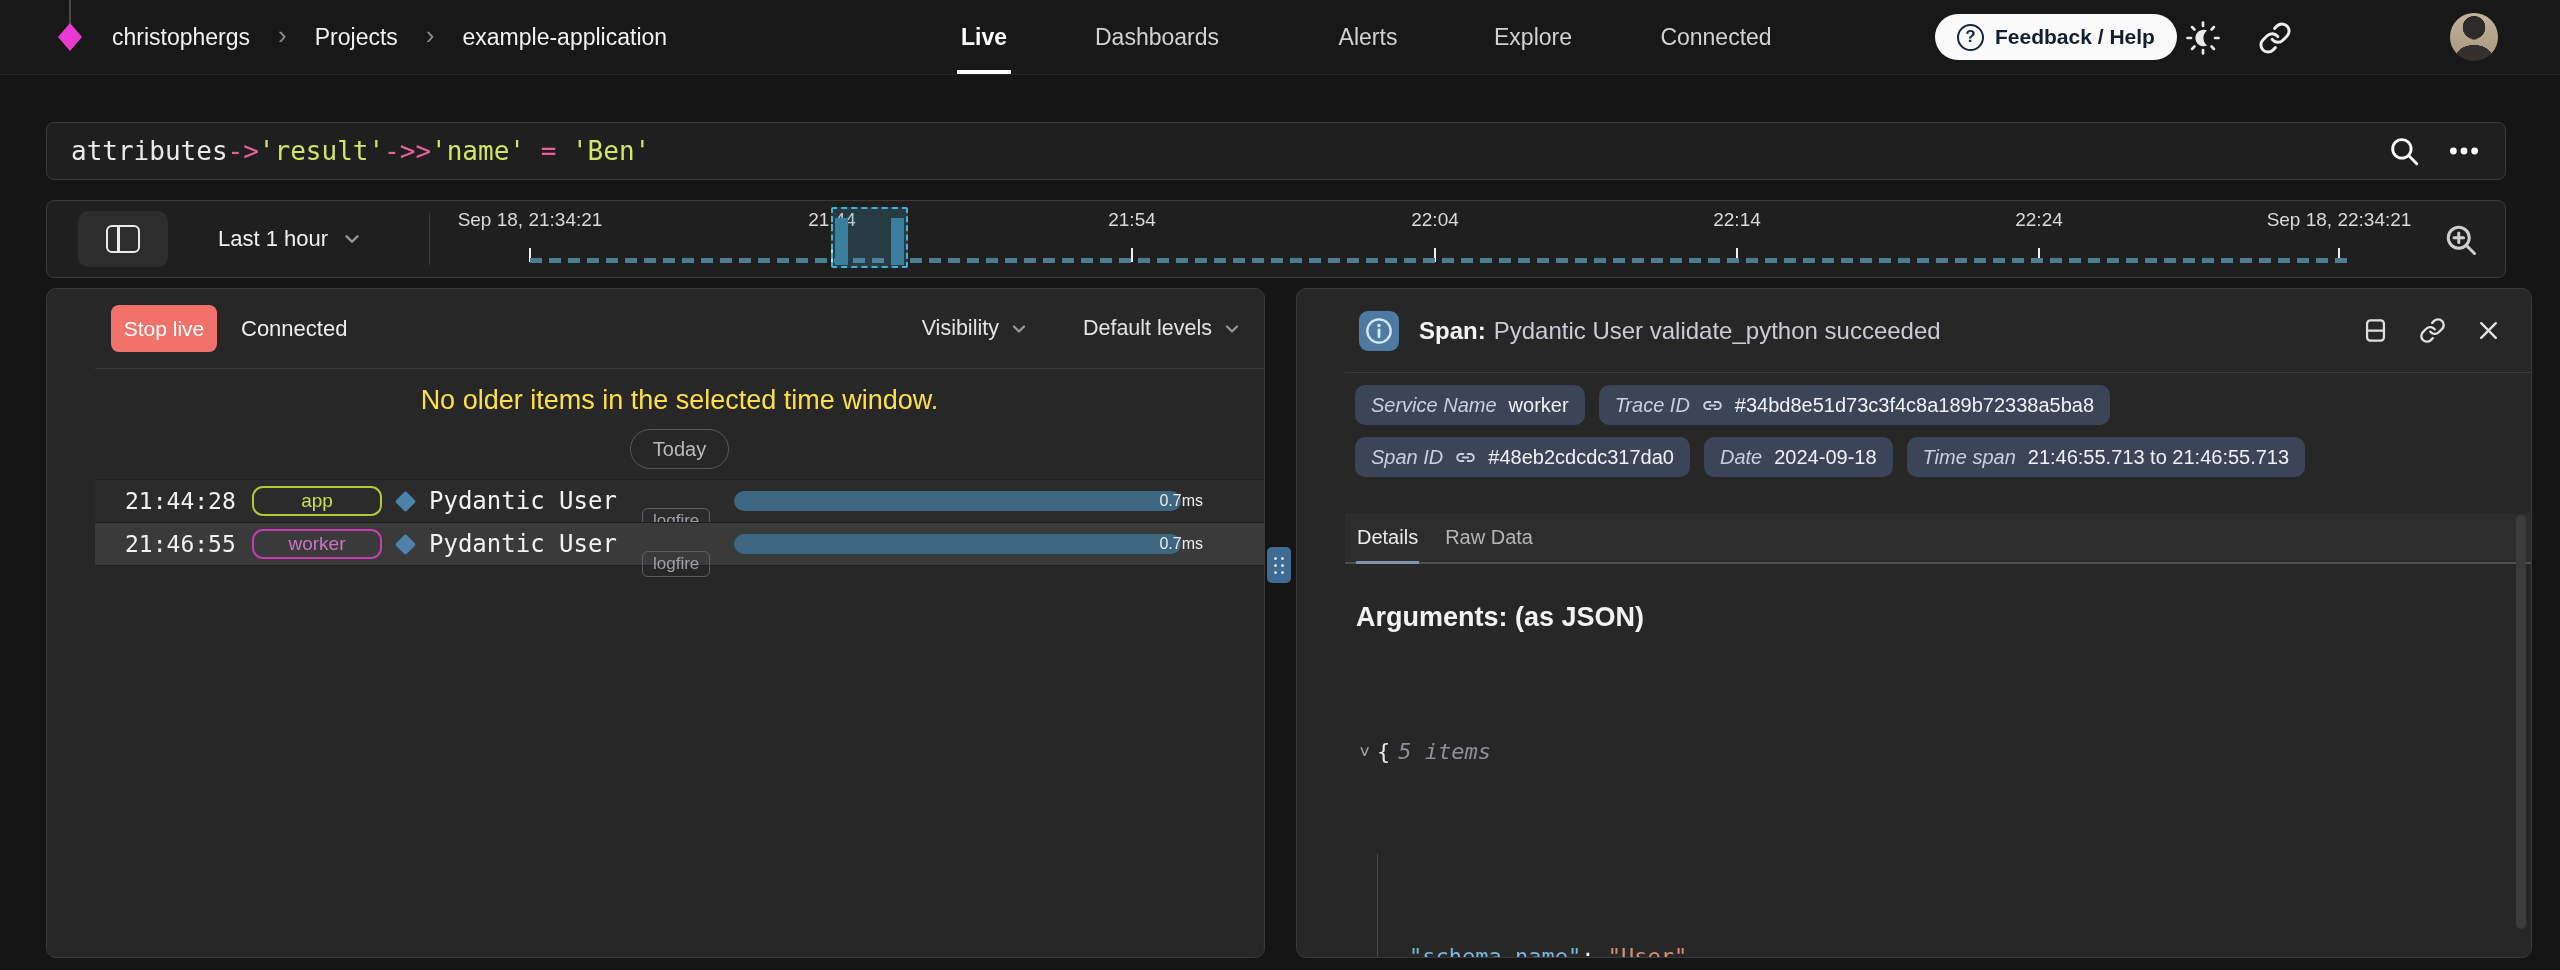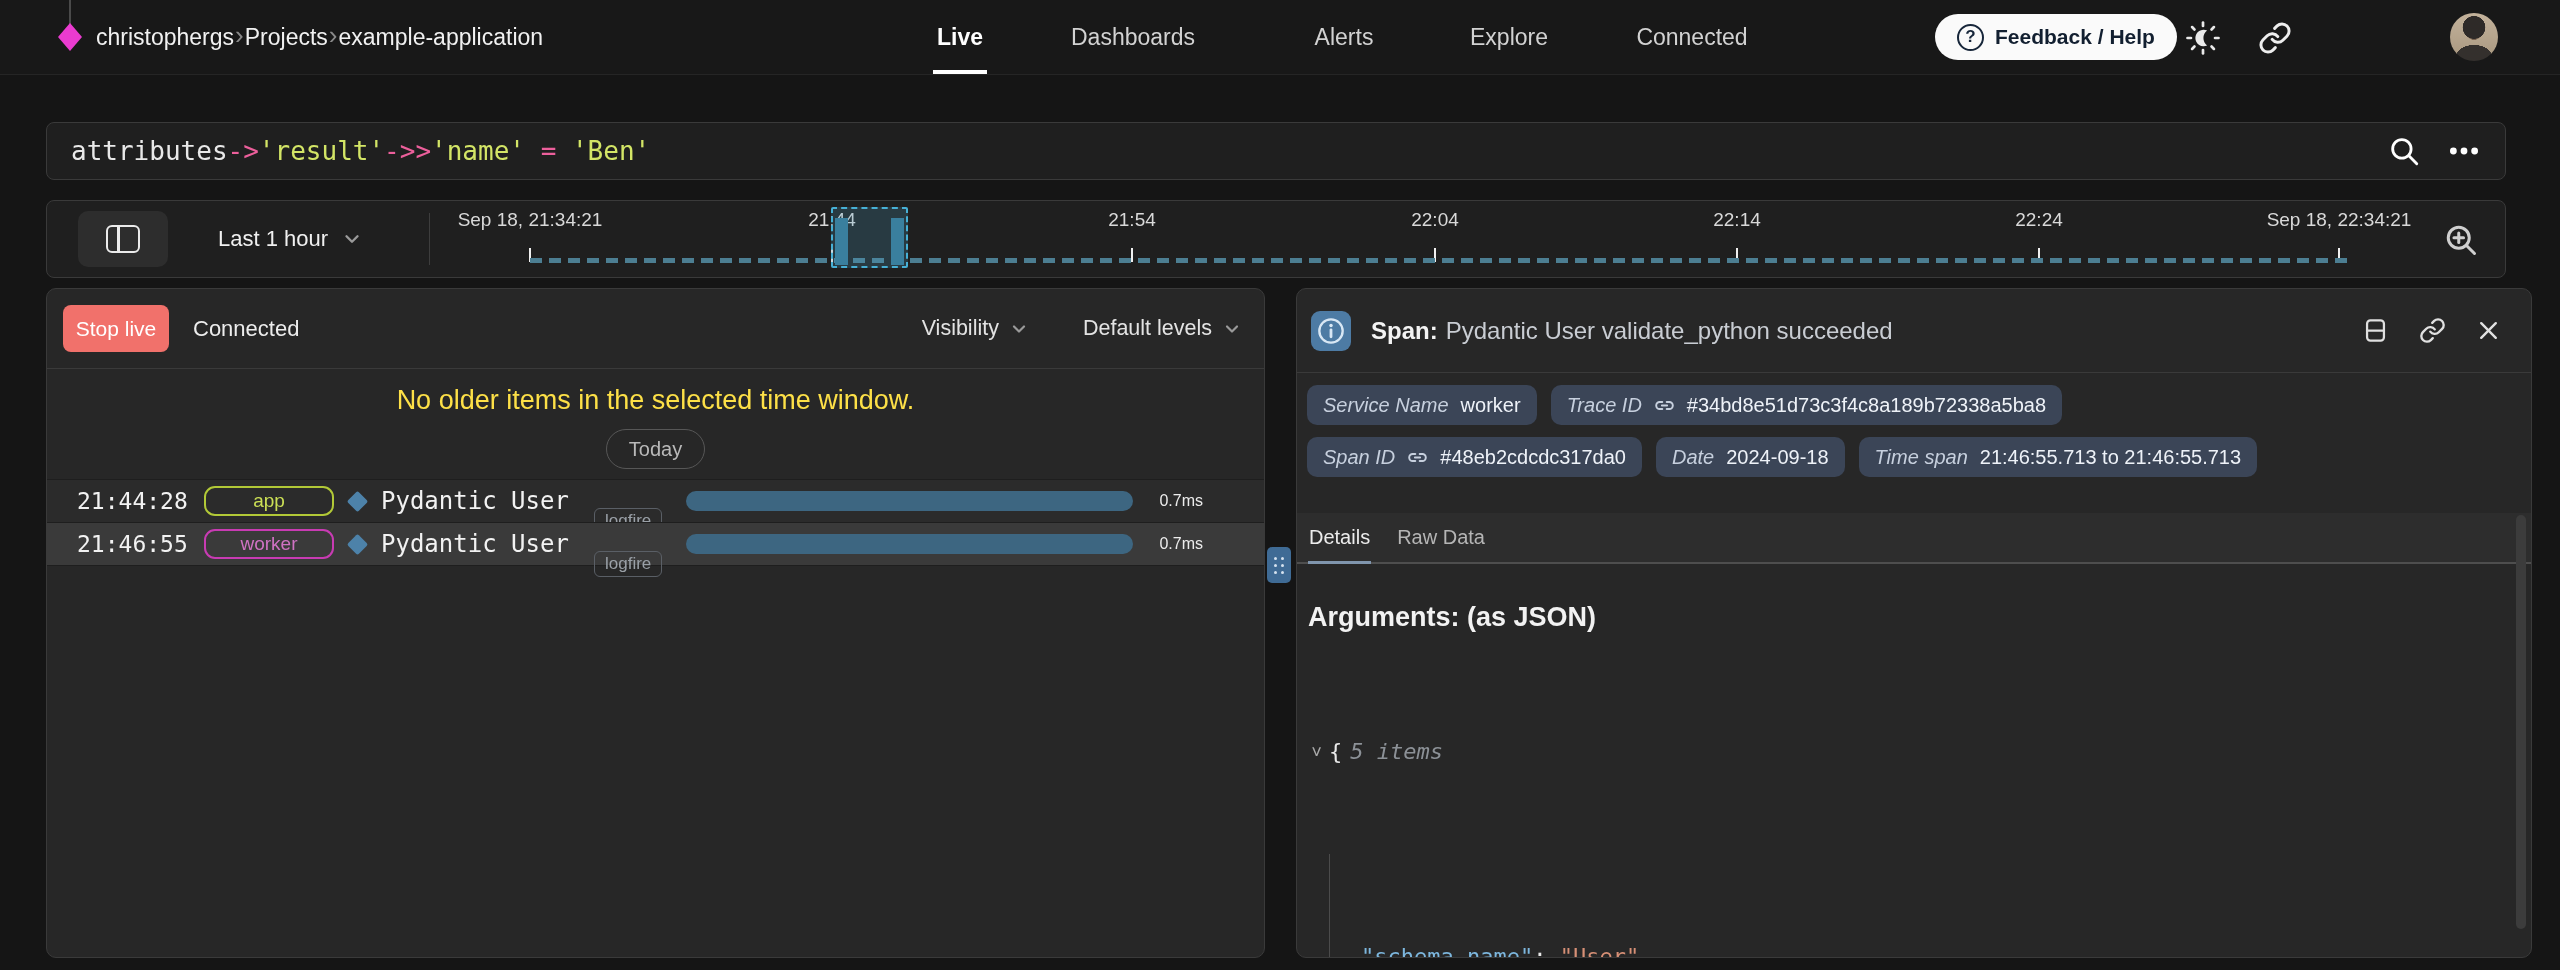--- a/index.html
+++ b/index.html
@@ -3,24 +3,24 @@
 <meta charset="utf-8">
 <style>
   html,body{margin:0;padding:0;background:#101010;}
   .screen{position:relative;width:2560px;height:970px;background:#151515;overflow:hidden;
           font-family:"Liberation Sans",sans-serif;color:#e8e8e8;}
 
   
   .topnav{position:absolute;left:0;top:0;width:2560px;height:74px;background:#181818;border-bottom:1px solid #252525;}
   .logo-stem{position:absolute;left:69px;top:0;width:2px;height:26px;background:#4a4a4a;}
   .logo{position:absolute;left:58px;top:23px;width:24px;height:28px;}
-  .breadcrumb{position:absolute;left:96px;top:0;height:74px;display:flex;align-items:center;gap:1px;font-size:23px;color:#f1f1f1;justify-content:center;}
+  .breadcrumb{position:absolute;left:112px;top:0;height:74px;display:flex;align-items:center;gap:28px;font-size:23px;color:#f1f1f1;justify-content:center;}
   .crumb{cursor:default;}
   .crumb-sep{color:#8a8a8a;font-size:26px;line-height:1;padding-bottom:4px;}
-  .nav-item{position:absolute;top:0;height:74px;display:flex;align-items:center;transform:translateX(-50%);font-size:23px;color:#d2d2d2;}
+  .nav-item{position:absolute;top:0;height:74px;display:flex;align-items:center;transform:translateX(-50%);font-size:23px;color:#d2d2d2;margin-left:24px;}
   .nav-item--active{color:#ffffff;font-weight:bold;}
   .nav-item--active::after{content:"";position:absolute;left:-4px;right:-4px;bottom:0;height:4px;background:#ffffff;}
   .feedback-pill{position:absolute;left:1935px;top:14px;height:46px;border-radius:23px;background:#fafafa;
                  display:flex;align-items:center;gap:11px;padding:0 22px;box-sizing:border-box;}
   .feedback-q{width:27px;height:27px;border-radius:50%;border:2.5px solid #17263a;color:#17263a;display:flex;align-items:center;justify-content:center;
               font-size:17px;font-weight:bold;box-sizing:border-box;}
   .feedback-label{color:#121f30;font-size:21px;font-weight:bold;}
   .nav-icon-btn{position:absolute;top:18px;width:40px;height:40px;display:flex;align-items:center;justify-content:center;}
   .avatar{position:absolute;left:2450px;top:13px;width:48px;height:48px;border-radius:50%;overflow:hidden;
           background:
@@ -50,21 +50,21 @@
   .tl-label{position:absolute;top:8px;transform:translateX(-50%);font-size:19px;color:#d9d9d9;white-space:nowrap;}
   .tl-tick{position:absolute;top:47px;width:2px;height:14px;background:#f0f0f0;transform:translateX(-50%);}
   .tl-dashes{position:absolute;left:483px;top:57px;width:1818px;height:5px;
              background:repeating-linear-gradient(90deg,#4c7e92 0 12px,rgba(0,0,0,0) 12px 19px);}
   .tl-selection{position:absolute;left:784px;top:6px;width:77px;height:61px;border:2px dashed #47b0d6;border-radius:2px;
                 background:rgba(71,154,190,.22);box-sizing:border-box;}
   .tl-selbar{position:absolute;bottom:1px;width:13px;top:9px;background:#3a7f9e;}
   .tl-zoom{position:absolute;right:24px;top:19px;width:40px;height:40px;display:flex;align-items:center;justify-content:center;}
 
   
-  .panel{position:absolute;top:288px;height:670px;background:#272727;border:1px solid #3a3a3a;border-radius:10px;box-sizing:border-box;overflow:hidden;}
+  .panel{position:absolute;top:288px;height:670px;background:#272727;border:1px solid #3a3a3a;border-radius:10px;box-sizing:border-box;overflow:hidden;padding-left:48px;}
   .left-panel{left:46px;width:1219px;}
   .right-panel{left:1296px;width:1236px;}
 
   
   .lp-header{height:80px;border-bottom:1px solid #3a3a3a;display:flex;align-items:center;padding:0 22px 0 16px;box-sizing:border-box;}
   .stop-live{width:106px;height:47px;background:#f1716b;border-radius:8px;color:#ffffff;font-size:21px;
              display:flex;align-items:center;justify-content:center;}
   .lp-status{margin-left:24px;font-size:22px;color:#ededed;}
   .lp-dds{margin-left:auto;display:flex;align-items:center;gap:54px;}
   .dropdown{display:flex;align-items:center;gap:10px;font-size:21.5px;color:#e3e3e3;}

